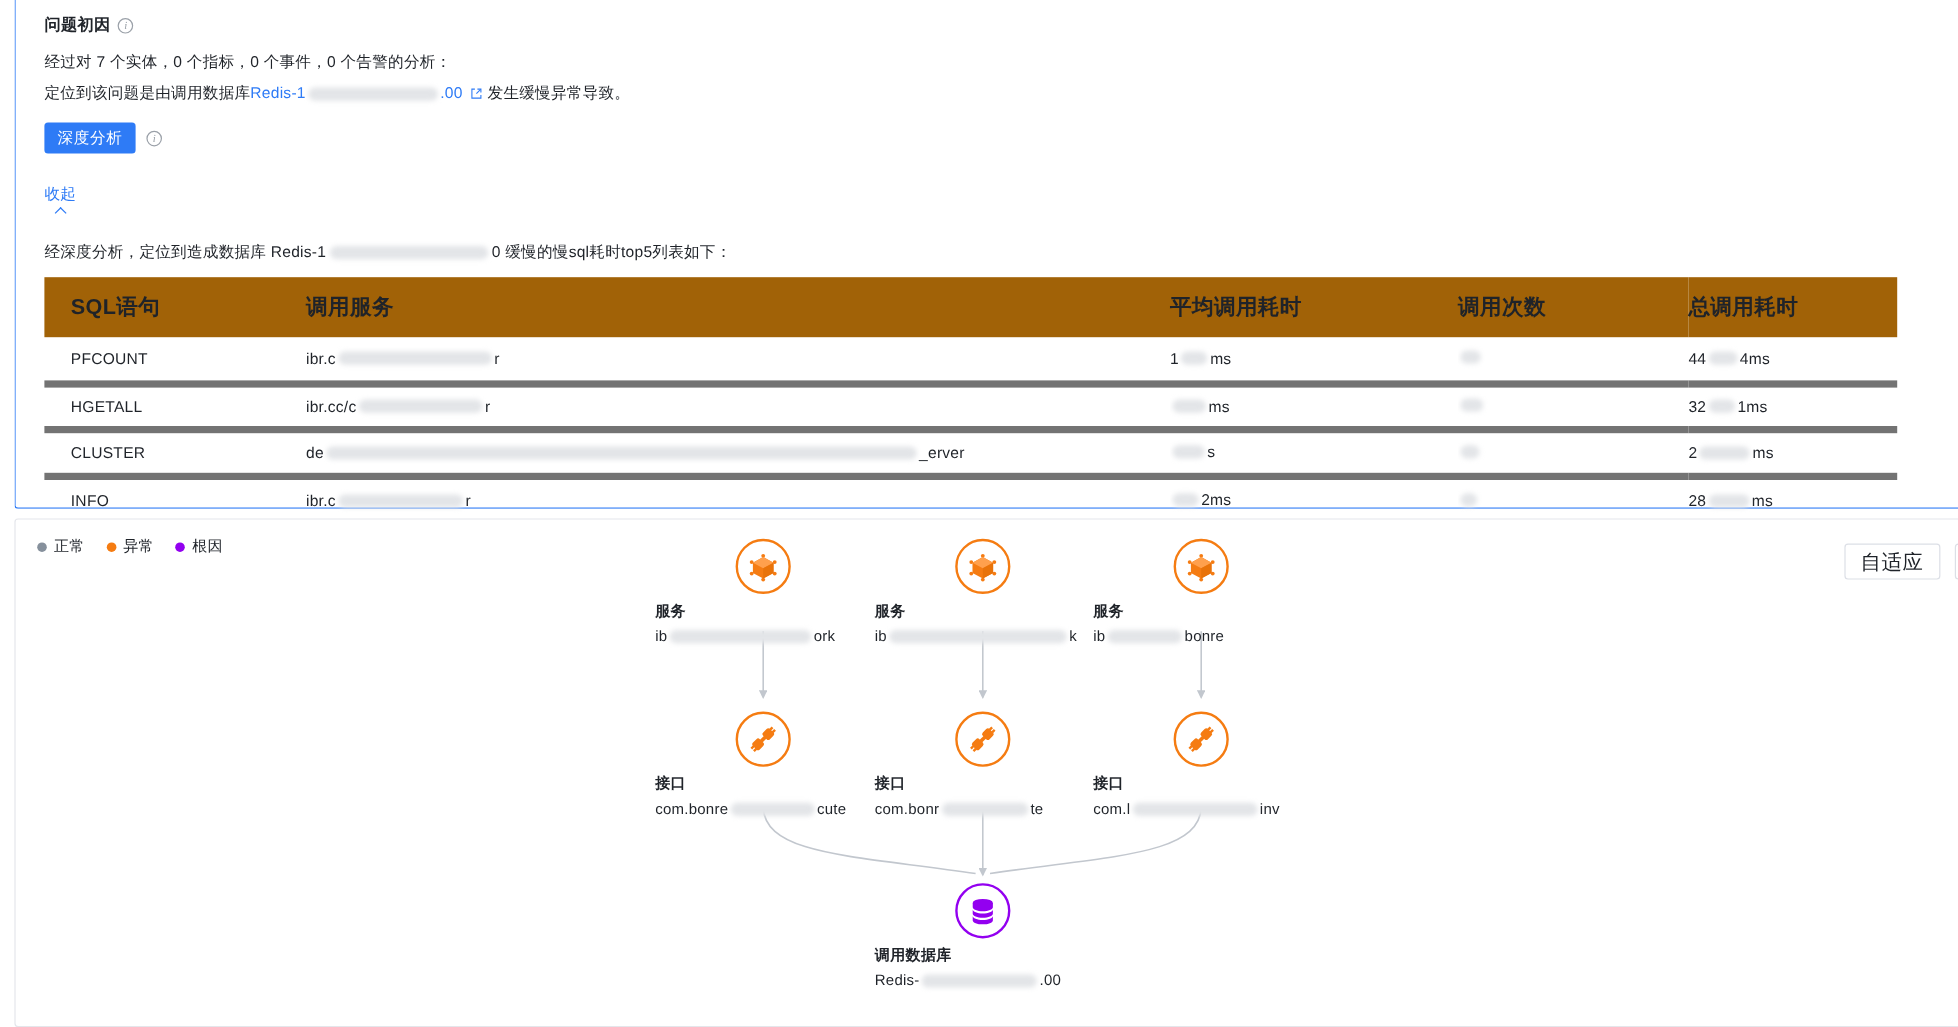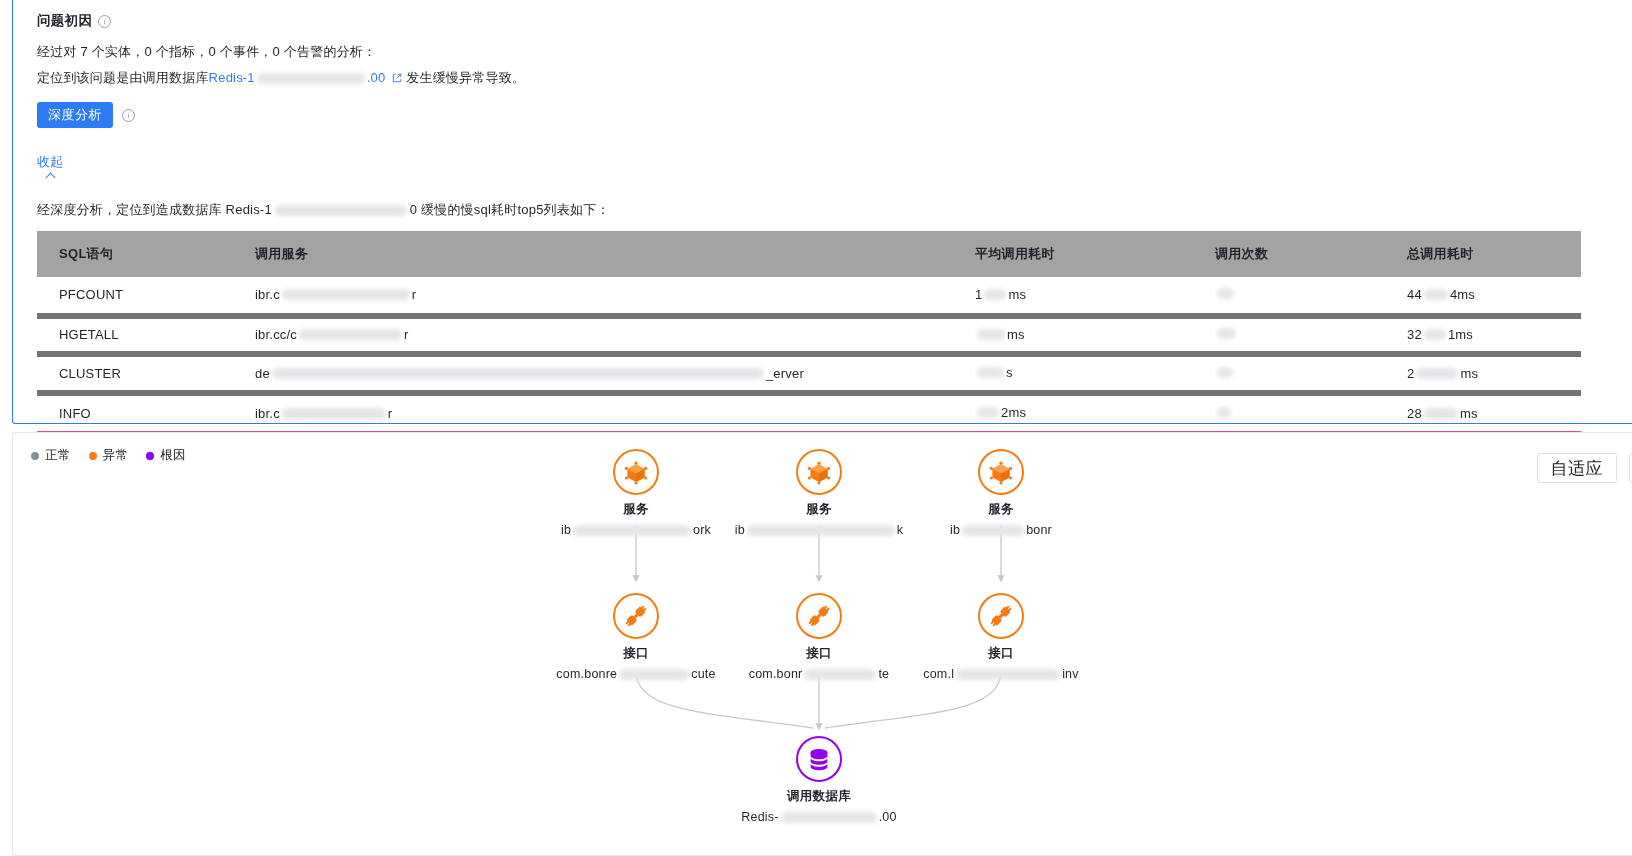--- a/index.html
+++ b/index.html
@@ -66,24 +66,24 @@
     letter-spacing: .3px;
     flex-direction: column;
   }
   .chev-up { display:inline-block; width:7px; height:7px; border-left:1.3px solid #2e7bf6; border-top:1.3px solid #2e7bf6; transform: rotate(45deg); margin-bottom:2px; }
 
   .rc-deep-line { margin: 18px 0 0 10px; font-size: 13px; letter-spacing:.2px; }
 
   
   .tbl { width: 1544px; margin: 12px 0 0 10px; border-collapse: collapse; table-layout: fixed; }
   .tbl thead th {
-    background: #a3a3a3;
+    background: #a16207;
     text-align: left;
     font-weight: bold;
-    font-size: 13px;
+    font-size: 18px;
     color: #1f2329;
     padding: 13px 0 13px 0;
     height: 46px;
     border: none;
     letter-spacing: .3px;
   }
   .tbl thead th:first-child { padding-left: 22px; }
   .tbl tbody td {
     padding: 0;
     height: 38.5px;
@@ -129,21 +129,21 @@
     height: 30px; min-width: 68px; padding: 0 13px;
     background: #fff; border: 1px solid #dcdfe6; border-radius: 3px;
     font-size: 17px; font-family: inherit; color: #1f2329; cursor: pointer;
     display: inline-flex; align-items: center; justify-content: center;
     letter-spacing:.5px;
   }
 
   .canvas { position: absolute; inset: 0; }
   .canvas svg.edges { position: absolute; left: 0; top: 0; width: 1640px; height: 424px; }
 
-  .node { position: absolute; width: 180px; margin-left: -90px; text-align: center; }
+  .node { position: absolute; width: 180px; margin-left: -90px; text-align: left; }
   .node .ring {
     width: 46px; height: 46px; border-radius: 50%;
     border: 2px solid #f57c12; background: #fff;
     margin: 0 auto; display: flex; align-items: center; justify-content: center;
   }
   .node.root .ring { border-color: #9300f0; }
   .node .ntype { font-size: 12.5px; font-weight: bold; color: #1f2329; margin-top: 6px; letter-spacing:.3px;}
   .node .nsub  { font-size: 12.5px; color: #1f2329; margin-top: 5px; white-space: nowrap; letter-spacing:.2px;}
 </style>
 </head>
@@ -383,21 +383,21 @@
                 <circle cx="13" cy="24" r="1.6" fill="#f57c12"></circle>
                 <path d="M13 5.2 L21.6 9.9 L21.6 18.4 L13 23.1 L4.4 18.4 L4.4 9.9 Z" fill="#f57c12"></path>
                 <path d="M13 5.2 L21.6 9.9 L13 14.5 L4.4 9.9 Z" fill="#ffa04d"></path>
                 <path d="M13 14.5 L21.6 9.9 L21.6 18.4 L13 23.1 Z" fill="#e8730a"></path>
               </svg>
             </div>
             <div class="ntype">服务</div>
             <div class="nsub"><span class="cell-inline">
                 <span>ib</span>
                 <span class="redact" style="width: 62px; height: 11px; margin: 0px 2px;"></span>
-                <span>bonr</span>
+                <span>bonre</span>
               </span></div>
           </div>
           <div class="node" style="left: 623px; top: 160px;">
             <div class="ring">
               <svg width="26" height="26" viewBox="0 0 26 26">
                 <g fill="#f57c12" transform="rotate(-45 13 13)">
                   <rect x="3" y="9" width="8" height="8" rx="2"></rect>
                   <rect x="0.5" y="10.5" width="3" height="2"></rect>
                   <rect x="0.5" y="13.5" width="3" height="2"></rect>
                   <rect x="15" y="9" width="8" height="8" rx="2"></rect>

